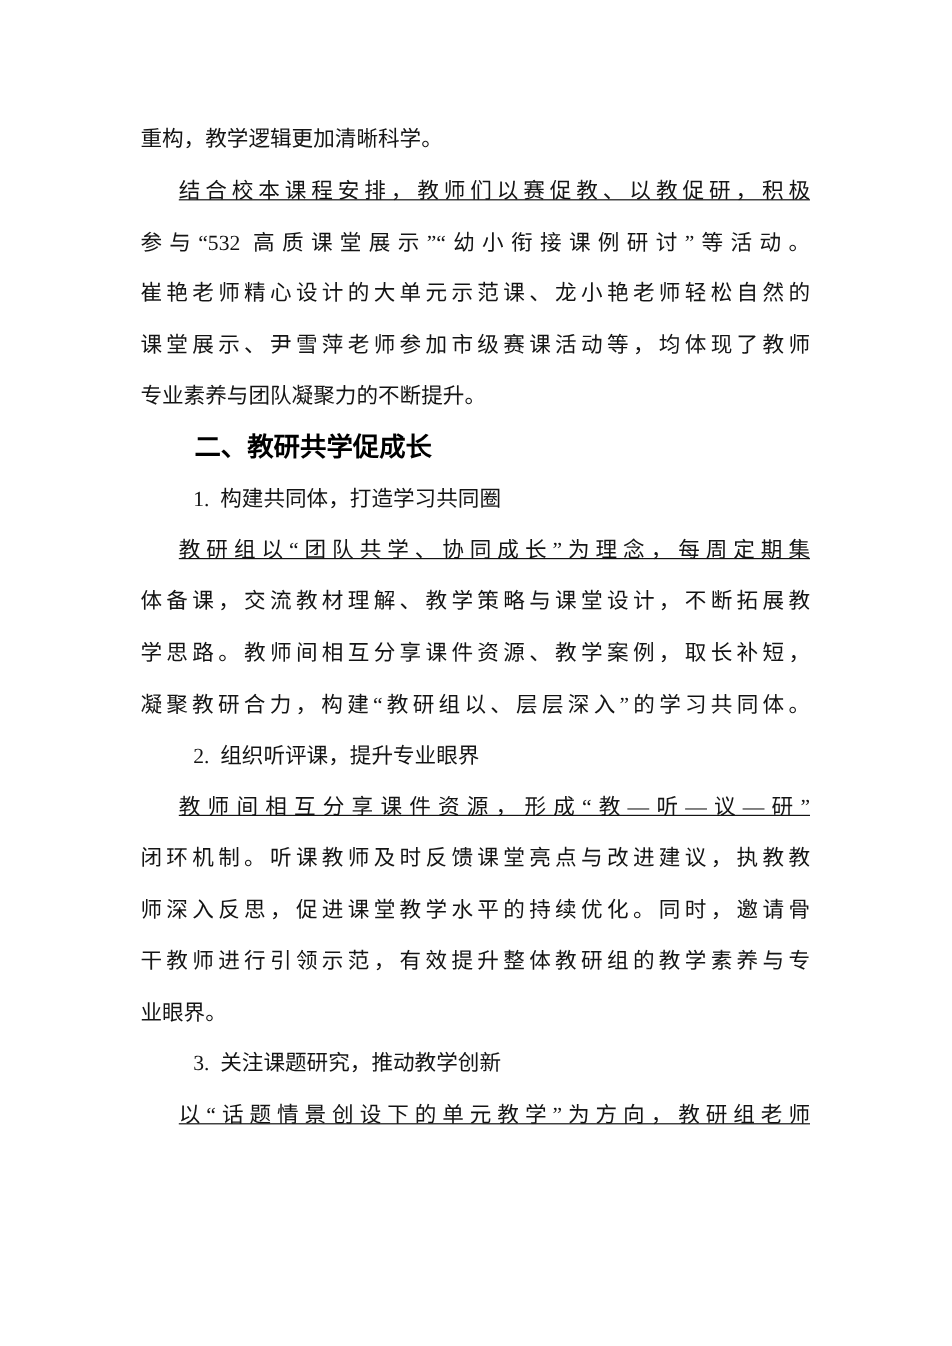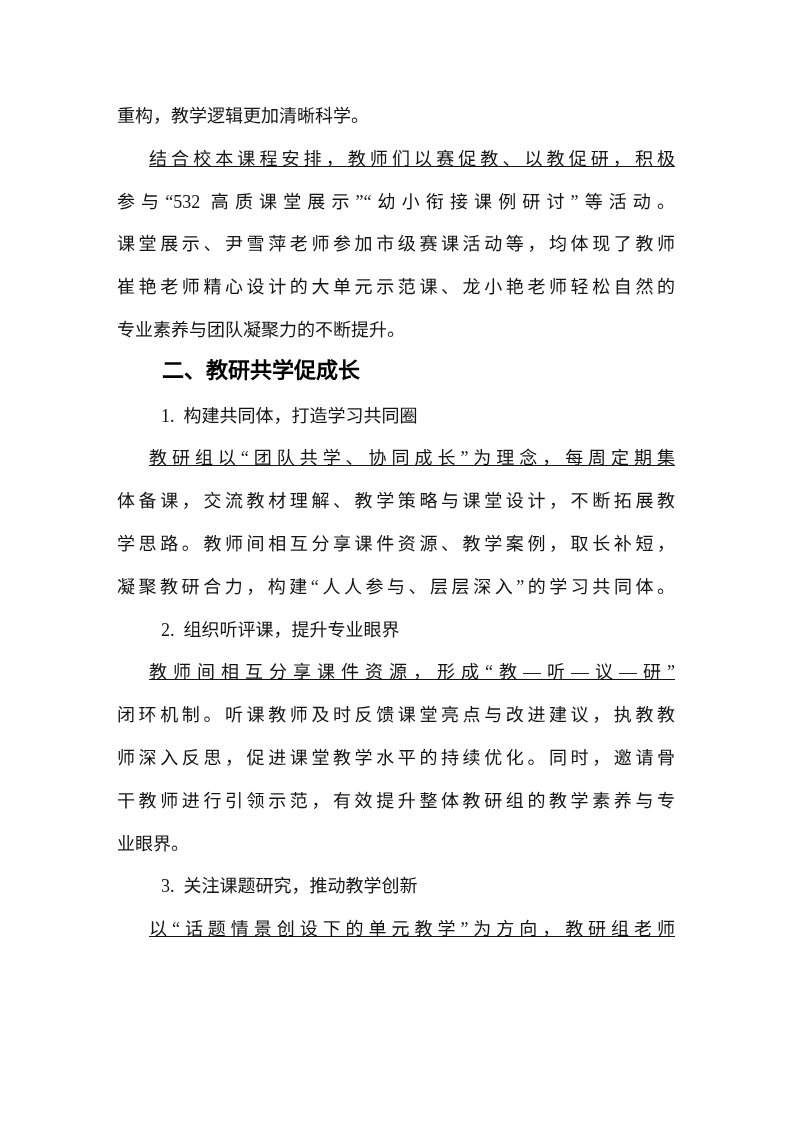--- a/index.html
+++ b/index.html
@@ -33,43 +33,43 @@
   }
   .line.fill {
     text-align: justify;
     text-align-last: justify;
   }
   .line.para-start   { padding-left: 32px; text-decoration: underline; }
   .line.numbered     { padding-left: 44px; }
   .line.continuation { padding-left: 0; }
   .line.heading {
     padding-left: 45px;
-    font-family: Liberation Mono, monospace;
+    font-family: Liberation Sans, sans-serif;
     font-weight: 700;
     font-size: 22px;
     color: #000000;
   }
 </style>
 </head>
 <body>
 
 <div class="page">
   <div class="text-block" id="text-block">
       <div class="line continuation">重构，教学逻辑更加清晰科学。</div>
       <div class="line para-start fill">结合校本课程安排，教师们以赛促教、以教促研，积极</div>
       <div class="line continuation fill">参与“532 高质课堂展示”“幼小衔接课例研讨”等活动。</div>
+      <div class="line continuation fill">崔艳老师精心设计的大单元示范课、龙小艳老师轻松自然的</div>
       <div class="line continuation fill">课堂展示、尹雪萍老师参加市级赛课活动等，均体现了教师</div>
-      <div class="line continuation fill">崔艳老师精心设计的大单元示范课、龙小艳老师轻松自然的</div>
       <div class="line continuation">专业素养与团队凝聚力的不断提升。</div>
       <div class="line heading">二、教研共学促成长</div>
       <div class="line numbered">1. 构建共同体，打造学习共同圈</div>
       <div class="line para-start fill">教研组以“团队共学、协同成长”为理念，每周定期集</div>
       <div class="line continuation fill">体备课，交流教材理解、教学策略与课堂设计，不断拓展教</div>
       <div class="line continuation fill">学思路。教师间相互分享课件资源、教学案例，取长补短，</div>
-      <div class="line continuation fill">凝聚教研合力，构建“人人参与、层层深入”的学习共同体。</div>
+      <div class="line continuation fill">凝聚教研合力，构建“教研组以、层层深入”的学习共同体。</div>
       <div class="line numbered">2. 组织听评课，提升专业眼界</div>
       <div class="line para-start fill">教师间相互分享课件资源，形成“教—听—议—研”</div>
       <div class="line continuation fill">闭环机制。听课教师及时反馈课堂亮点与改进建议，执教教</div>
       <div class="line continuation fill">师深入反思，促进课堂教学水平的持续优化。同时，邀请骨</div>
       <div class="line continuation fill">干教师进行引领示范，有效提升整体教研组的教学素养与专</div>
       <div class="line continuation">业眼界。</div>
       <div class="line numbered">3. 关注课题研究，推动教学创新</div>
       <div class="line para-start fill">以“话题情景创设下的单元教学”为方向，教研组老师</div>
     </div>
 </div>

